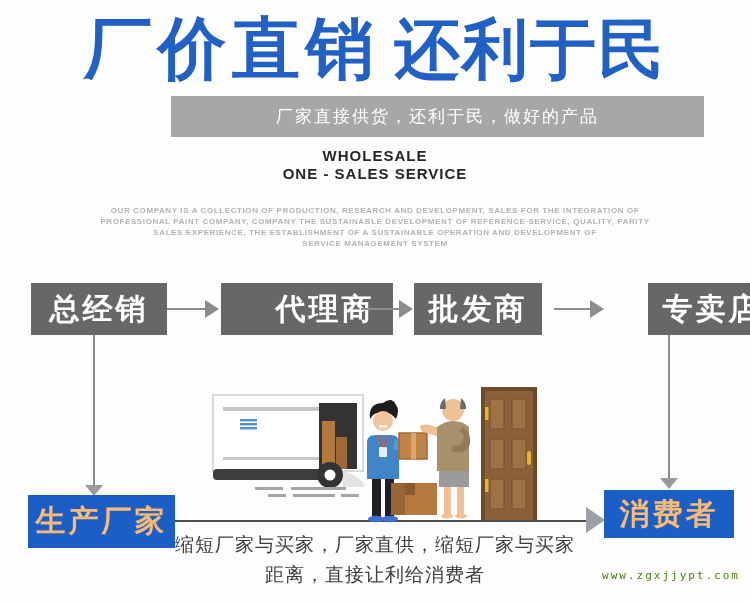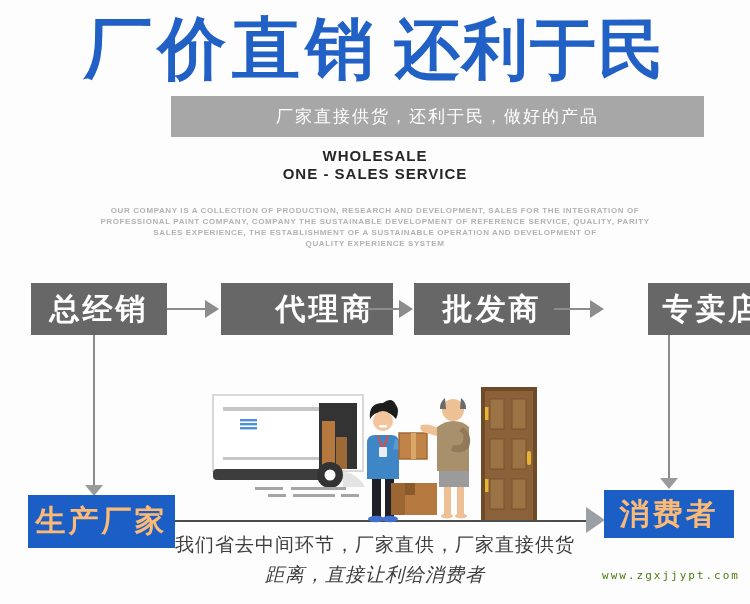--- a/index.html
+++ b/index.html
@@ -16,42 +16,42 @@
 
   .wholesale{left:0;right:0;top:147px;text-align:center;color:#262626;font-size:15px;
              font-weight:700;letter-spacing:1px;}
   .onestop{left:0;right:0;top:165px;text-align:center;color:#262626;font-size:15px;
            font-weight:700;letter-spacing:1px;}
   .desc{left:0;right:0;top:205px;text-align:center;color:#b5b2b2;font-size:8px;
         line-height:11px;letter-spacing:0.6px;font-weight:700;}
 
   .stage{top:283px;height:52px;background:#676767;color:#fff;font-size:30px;font-weight:700;
          letter-spacing:3px;display:flex;align-items:center;justify-content:center;white-space:nowrap;}
-  .s1{left:31px;width:136px;} .s2{left:221px;width:136px;padding-left:36px;} .s3{left:414px;width:156px;font-family:Liberation Mono, monospace;} .s4{left:605px;width:128px;margin-left:43px;}
+  .s1{left:31px;width:136px;} .s2{left:221px;width:136px;padding-left:36px;} .s3{left:414px;width:128px;font-family:Liberation Mono, monospace;} .s4{left:605px;width:128px;margin-left:43px;}
 
   .hline{height:2px;background:#8c8c8c;top:308px;}
   .htri{width:0;height:0;border-top:9px solid transparent;border-bottom:9px solid transparent;
         border-left:14px solid #8c8c8c;top:300px;}
 
   .vline{width:2px;background:#8c8c8c;}
   .vtri{width:0;height:0;border-left:9px solid transparent;border-right:9px solid transparent;
         border-top:11px solid #9a9a9a;}
 
   .groundline{left:175px;top:520px;width:415px;height:2px;background:#4d4d4d;z-index:1;}
   .gtri{left:586px;top:507px;width:0;height:0;border-top:13px solid transparent;
         border-bottom:13px solid transparent;border-left:19px solid #9aa0a6;z-index:1;}
 
   .direct{background:#1b5fc6;color:#fdba74;font-size:30px;font-weight:700;letter-spacing:3px;
           display:flex;align-items:center;justify-content:center;z-index:3;white-space:nowrap;}
   .producer{left:28px;top:495px;width:147px;height:53px;}
   .consumer{left:604px;top:490px;width:130px;height:48px;}
 
   .note{left:0;right:0;text-align:center;color:#3d3d3d;font-size:19px;letter-spacing:1px;
         white-space:nowrap;z-index:4;}
-  .n1{top:532px;} .n2{top:562px;font-style:italic;}
+  .n1{top:532px;} .n2{top:562px;}
 
   .watermark{right:10px;top:569px;color:#4d7c0f;font-size:11px;letter-spacing:2px;
              font-family:"DejaVu Sans Mono",monospace;z-index:4;}
 
   .illus{left:193px;top:383px;z-index:2;}
 </style>
 </head>
 <body>
 
 <div class="canvas">
@@ -62,21 +62,21 @@
 
   <div class="abs banner">厂家直接供货，还利于民，做好的产品</div>
 
   <div class="abs wholesale">WHOLESALE</div>
   <div class="abs onestop">ONE - SALES SERVICE</div>
 
   <div class="abs desc">
     <div>OUR COMPANY IS A COLLECTION OF PRODUCTION, RESEARCH AND DEVELOPMENT, SALES FOR THE INTEGRATION OF</div>
     <div>PROFESSIONAL PAINT COMPANY, COMPANY THE SUSTAINABLE DEVELOPMENT OF REFERENCE SERVICE, QUALITY, PARITY</div>
     <div>SALES EXPERIENCE, THE ESTABLISHMENT OF A SUSTAINABLE OPERATION AND DEVELOPMENT OF</div>
-    <div>QUALITY EXPERIENCE SYSTEM</div>
+    <div>SERVICE MANAGEMENT SYSTEM</div>
   </div>
 
   <div class="abs stage s1">总经销</div>
   <div class="abs stage s2">代理商</div>
   <div class="abs stage s3">批发商</div>
   <div class="abs stage s4">专卖店</div>
 
   <div class="abs hline" style="left:167px;width:38px;"></div>
   <div class="abs htri" style="left:205px;"></div>
   <div class="abs hline" style="left:361px;width:38px;"></div>
@@ -157,18 +157,18 @@
       <rect x="319" y="96" width="14" height="30" fill="#9c7344" stroke="#7a5230"></rect>
       <rect x="292" y="24" width="3.5" height="13" fill="#e8b434"></rect>
       <rect x="292" y="96" width="3.5" height="13" fill="#e8b434"></rect>
       <rect x="334" y="68" width="4" height="14" rx="2" fill="#e8b434"></rect>
     </g>
   </svg>
 
   <div class="abs direct producer">生产厂家</div>
   <div class="abs direct consumer">消费者</div>
 
-  <div class="abs note n1">我们省去中间环节，厂家直供，厂家直接供货</div>
+  <div class="abs note n1">缩短厂家与买家，厂家直供，缩短厂家与买家</div>
   <div class="abs note n2">距离，直接让利给消费者</div>
 
   <div class="abs watermark">www.zgxjjypt.com</div>
 
 </div>
 
 </body></html>

